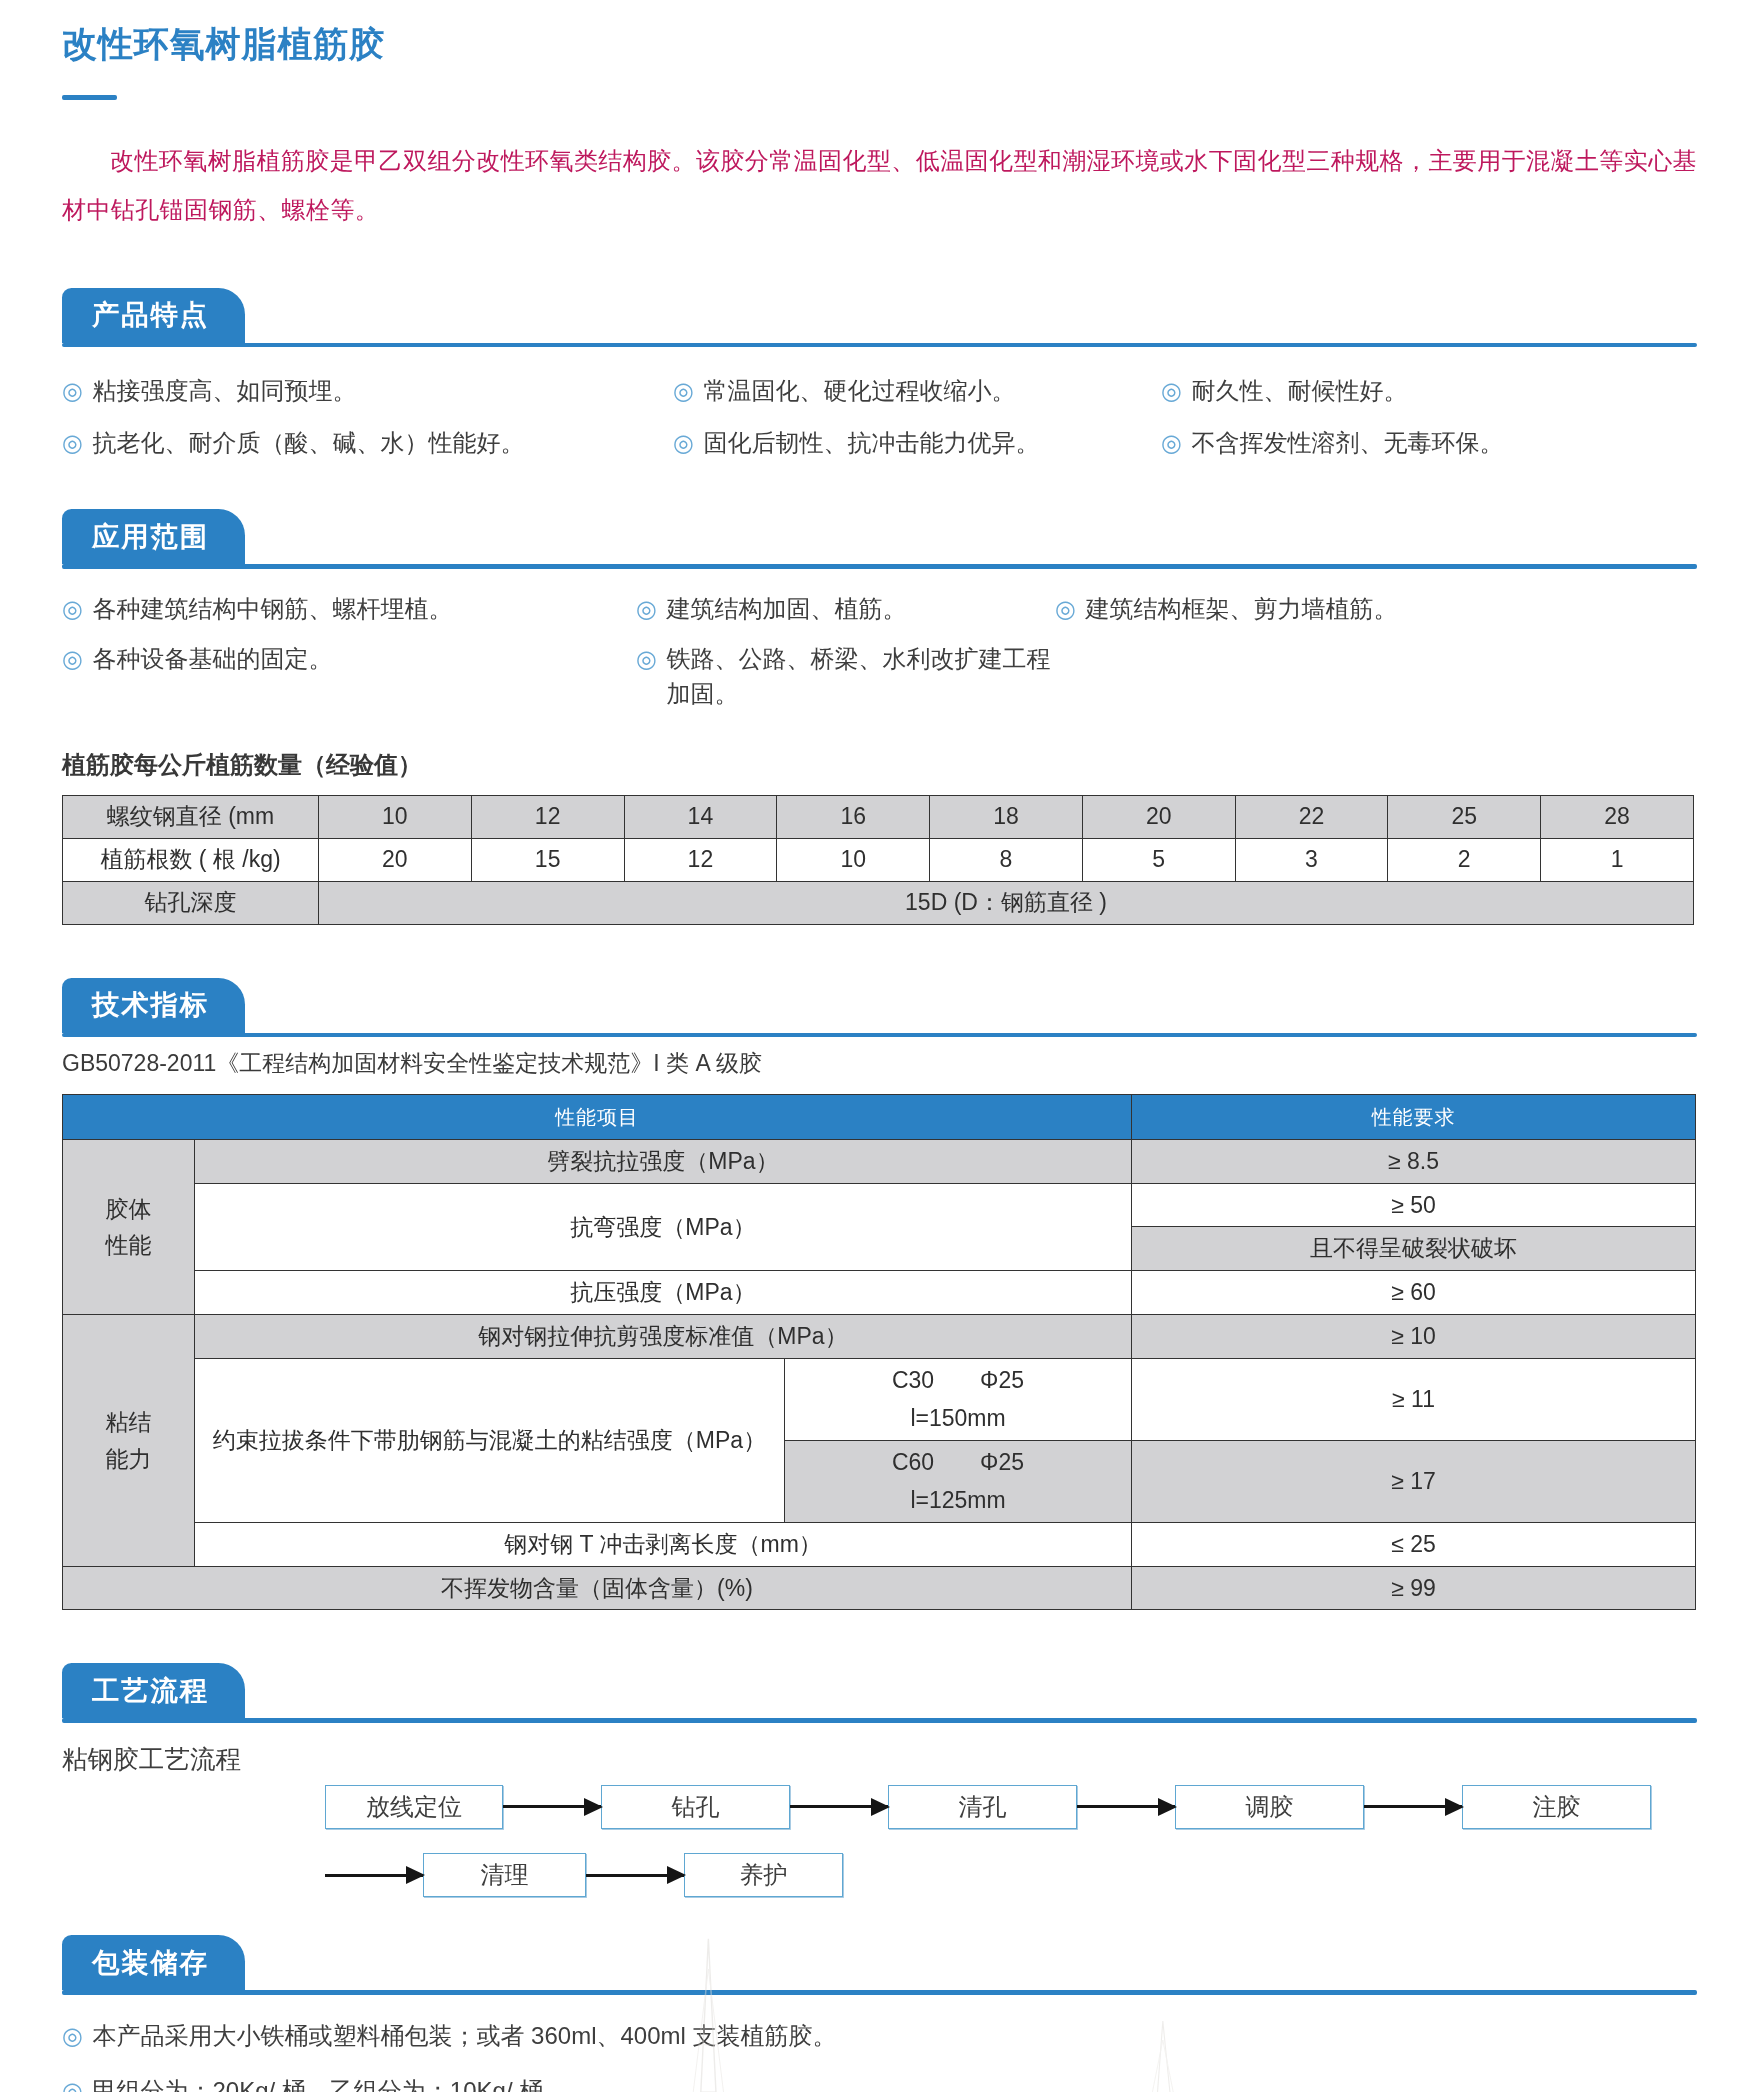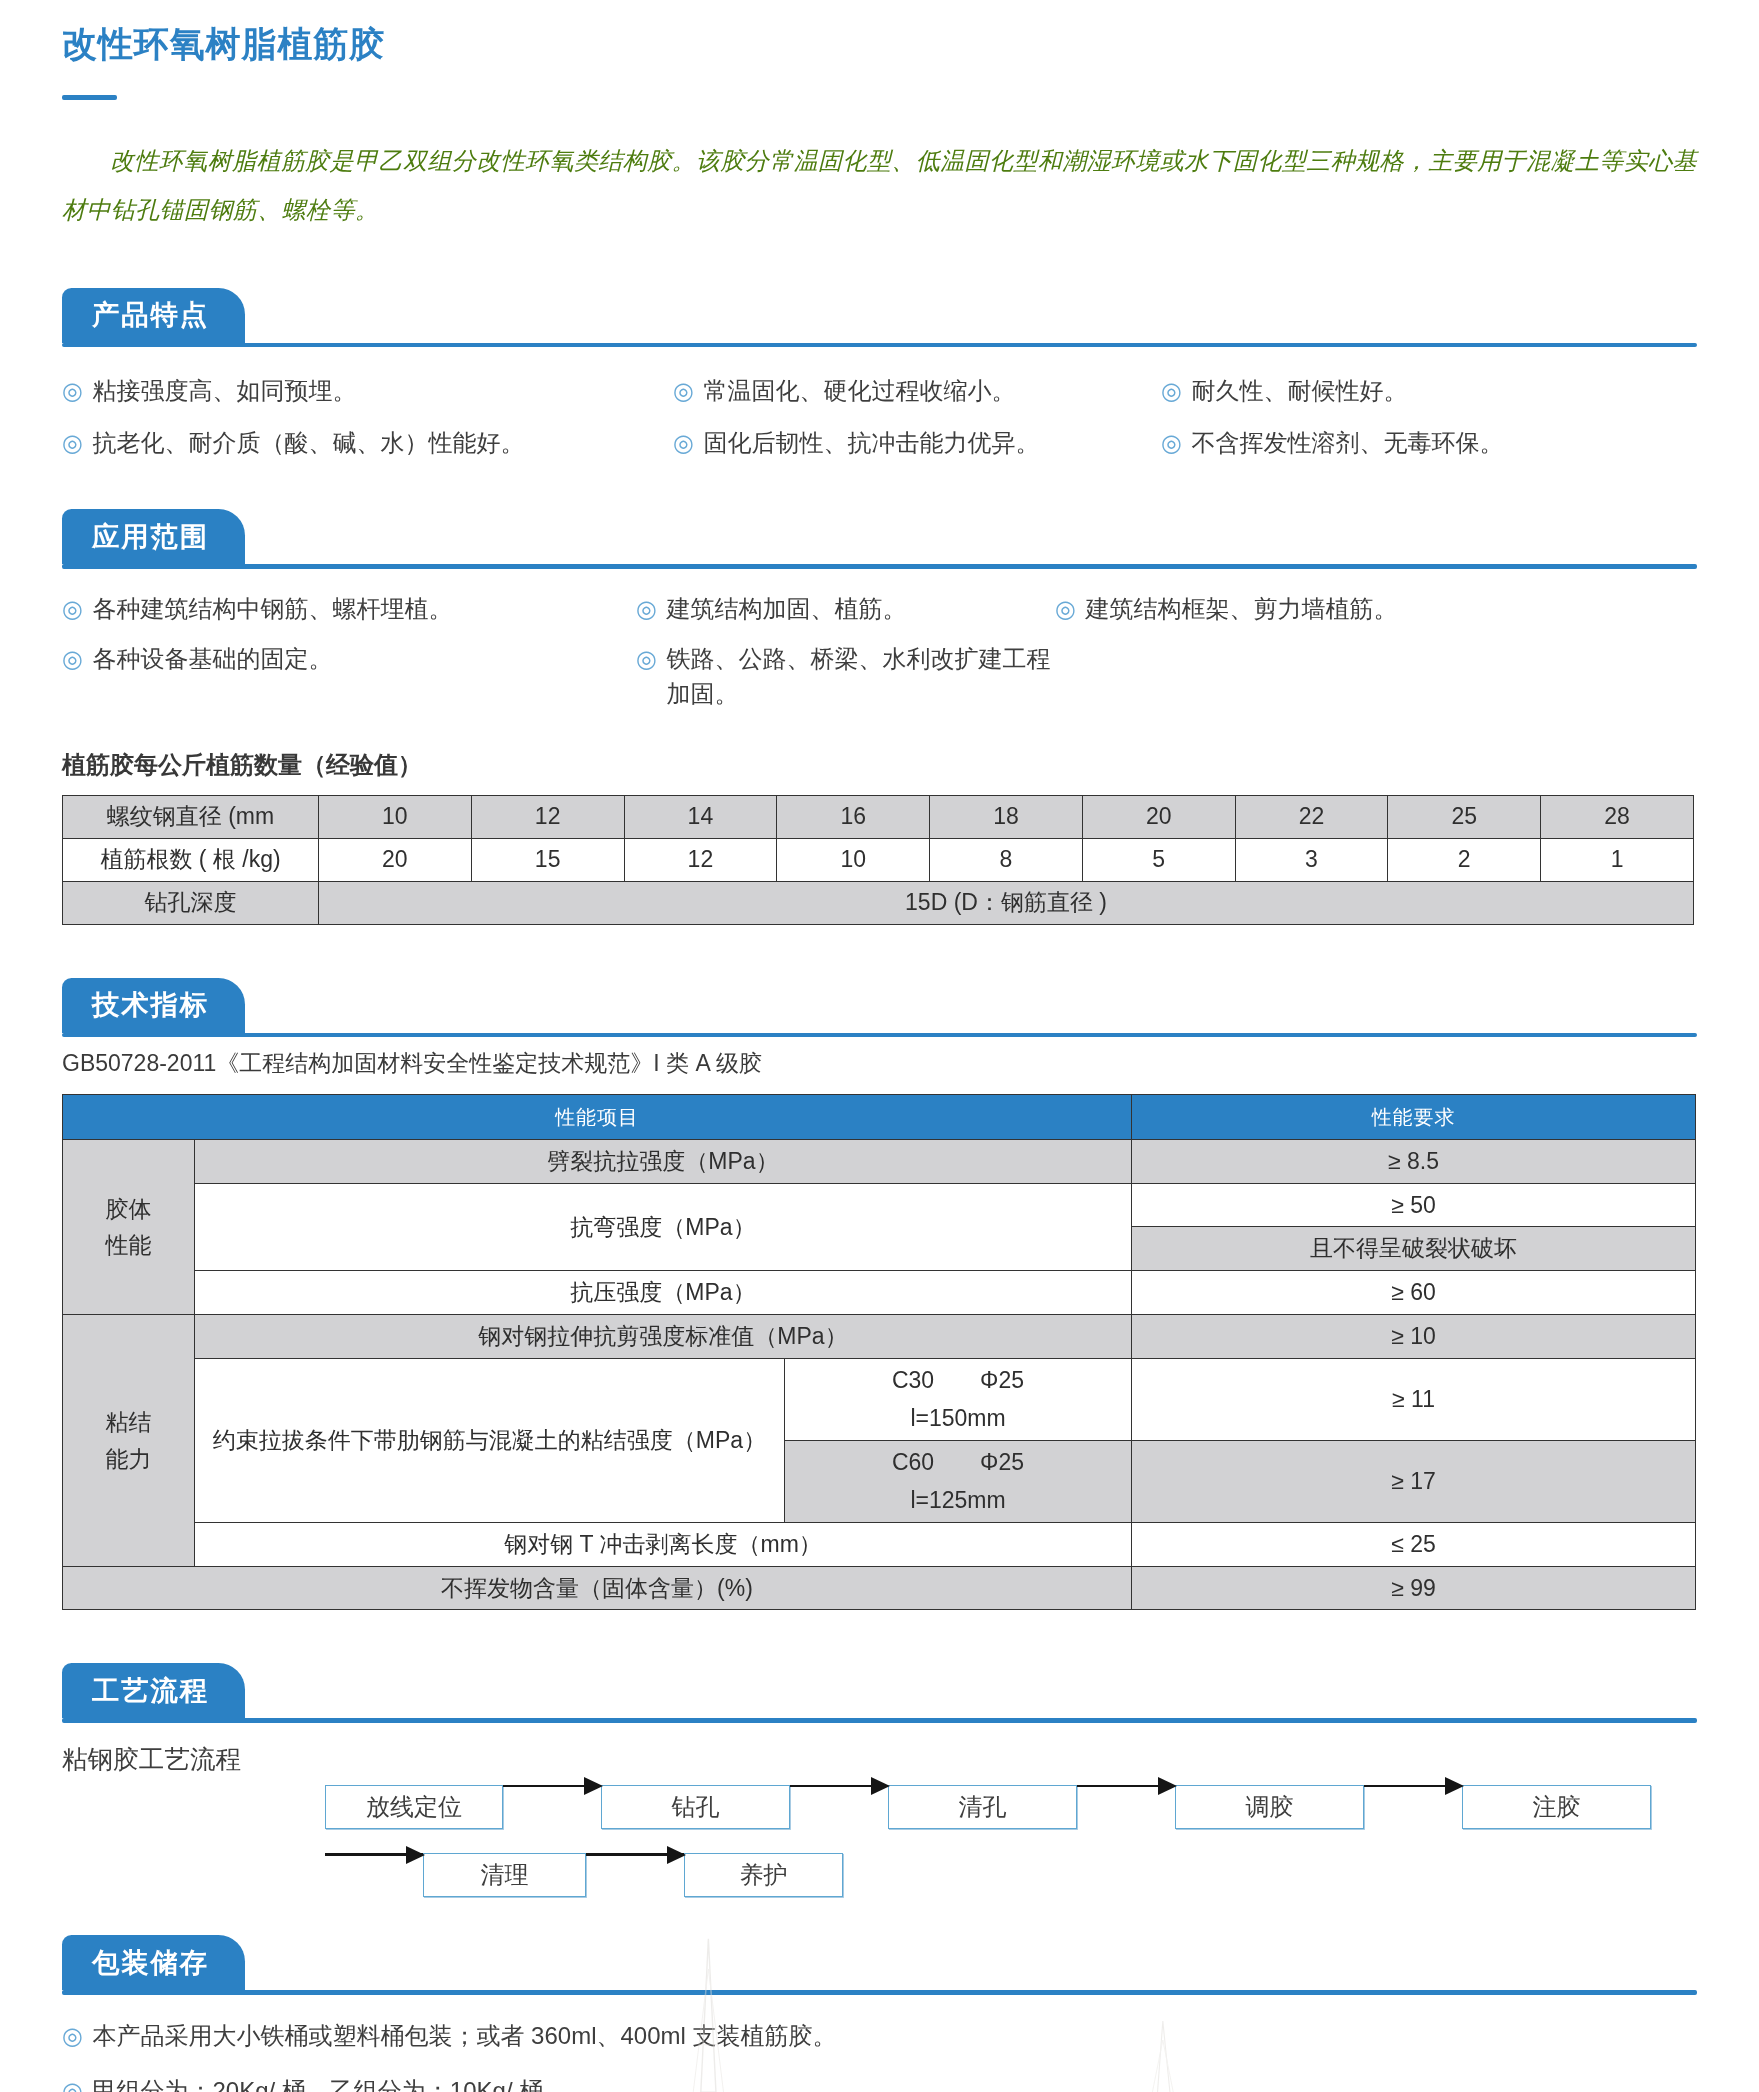--- a/index.html
+++ b/index.html
@@ -11,21 +11,21 @@
   }
   *{box-sizing:border-box;margin:0;padding:0;}
   html,body{background:#fff;}
   body{
     width:1759px;height:2092px;position:relative;overflow:hidden;
     font-family:"Liberation Sans","DejaVu Sans",sans-serif;color:var(--ink);
   }
   .page{padding:21px 62px 0 62px;position:relative;}
   h1.title{font-size:35px;font-weight:bold;color:var(--blue);letter-spacing:0.9px;}
   .title-dash{width:55px;height:5.7px;background:var(--blue);margin-top:26.5px;border-radius:1.9px;}
-  .intro{margin-top:36px;font-size:24px;line-height:2.05;color:#4d7c0f;text-indent:2em;text-align:justify;letter-spacing:0.4px;font-style:italic;}
+  .intro{margin-top:36px;font-size:24px;line-height:2.05;color:#be185d;text-indent:2em;text-align:justify;letter-spacing:0.4px;}
 
   .sec{margin-top:53px;}
   .badge{
     display:inline-block;background:var(--blue);color:#fff;font-weight:bold;
     font-size:27.4px;letter-spacing:1.9px;padding:9.5px 36px 9.5px 30px;
     border-radius:9.5px 26.5px 0 0;
   }
   .rule{height:4.7px;background:var(--blue);border-radius:1.9px;}
 
   .cols3{display:grid;grid-template-columns:611px 488px 1fr;row-gap:17px;margin-top:26.5px;}
@@ -42,21 +42,21 @@
 
   .note{margin-top:11px;text-align:left;font-size:23px;color:#3a3a3a;}
   .tech-table{margin-top:15px;width:1632px;font-size:23px;color:#2f2f2f;}
   .tech-table th,.tech-table td{border:1.9px solid var(--bd);text-align:center;vertical-align:middle;padding:1.9px 7.6px;}
   .tech-table th{background:var(--blue);color:#fff;font-size:20px;font-weight:normal;height:45px;letter-spacing:0.9px;}
   .tech-table .h45{height:43px;margin-left:12px;}.tech-table .h46{height:44px;}.tech-table .h47{height:44px;}.tech-table .h87{height:82px;}
   .stack{display:inline-block;width:2em;line-height:1.6;}
   .twoline div{line-height:1.65;}
 
   .flow-sub{margin-top:19px;font-size:25.6px;color:#3e3e3e;}
-  .flow-row{display:flex;margin-left:263px;}
+  .flow-row{display:flex;align-items:center;margin-left:263px;}
   .flow-row.r1{margin-top:7.6px;}
   .flow-row.r2{margin-top:24.6px;}
   .fbox{
     width:189px;height:44px;background:#fff;border:1.9px solid #5fa7d2;
     display:flex;align-items:center;justify-content:center;font-size:24px;color:#3e3e3e;
     box-shadow:0.9px 0.9px 0 #9fc6e0;
   }
   .fbox.w1{width:178px;}
   .arrow{width:98px;height:2.8px;background:#151515;position:relative;flex:0 0 auto;}
   .arrow::after{

